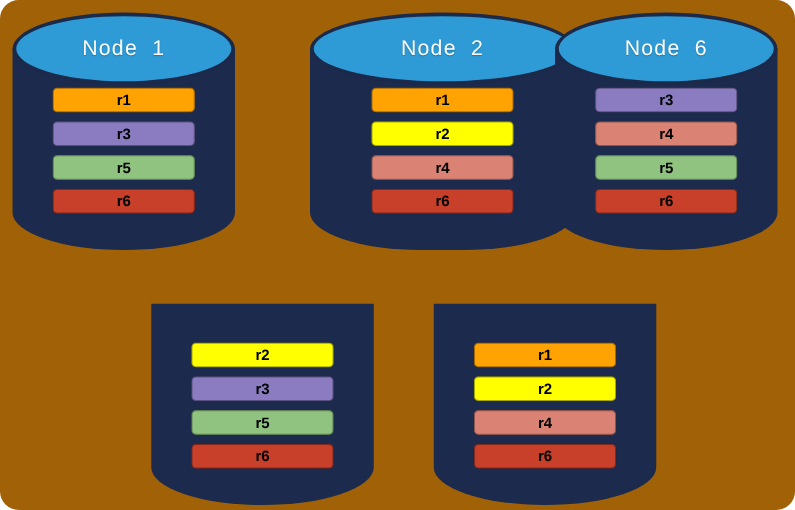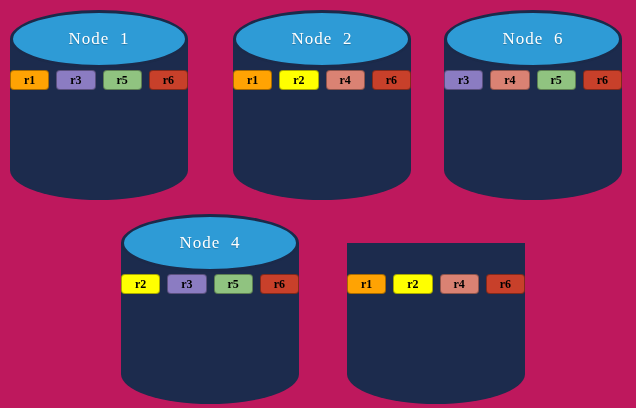--- a/index.html
+++ b/index.html
@@ -1,21 +1,22 @@
 <!DOCTYPE html>
 <html><head>
 <meta charset="utf-8">
 <style>
   html,body{margin:0;padding:0;background:#ffffff;}
   #canvas{
     position:relative;
     width:636px;height:408px;
-    background:#be185d;
-    font-family:Liberation Serif, serif;
+    background:#a16207;
+    font-family:Liberation Sans, sans-serif;
     overflow:hidden;
+    border-radius:15px;
   }
   .node{
     position:absolute;
     width:178px;height:190px;
   }
   .cyl-body{
     position:absolute;
     left:0;right:0;top:29px;bottom:0;
     background:#1c2b4d;
     border-radius:0 0 89px 89px / 0 0 30px 30px;
@@ -33,21 +34,21 @@
   .node-title{
     color:#ffffff;
     font-size:17px;
     letter-spacing:1px;
     white-space:pre;
     text-shadow:0 1px 1px rgba(0,0,0,0.25);
   }
   .bars{
     position:absolute;
     left:0;right:0;top:60px;
-    display:flex;flex-direction:row;align-items:center;
+    display:flex;flex-direction:column;align-items:center;
     gap:7px;
   }
   .bar{
     width:114px;height:20px;
     border-radius:4px;
     border:1px solid rgba(0,0,0,0.35);
     box-sizing:border-box;
     display:flex;align-items:center;justify-content:center;
   }
   .bar-label{
@@ -74,21 +75,21 @@
           <span class="bar-label">r3</span>
         </div>
         <div class="bar" style="background: rgb(144, 195, 128);">
           <span class="bar-label">r5</span>
         </div>
         <div class="bar" style="background: rgb(200, 64, 42);">
           <span class="bar-label">r6</span>
         </div>
       </div>
     </div>
-    <div class="node" style="left: 233px; top: 10px;">
+    <div class="node" style="left: 248px; top: 10px; padding-left: 34px;">
       <div class="cyl-body"></div>
       <div class="cyl-top">
         <span class="node-title">Node  2</span>
       </div>
       <div class="bars">
         <div class="bar" style="background: rgb(255, 163, 3);">
           <span class="bar-label">r1</span>
         </div>
         <div class="bar" style="background: rgb(255, 255, 0);">
           <span class="bar-label">r2</span>
@@ -116,23 +117,20 @@
         <div class="bar" style="background: rgb(144, 195, 128);">
           <span class="bar-label">r5</span>
         </div>
         <div class="bar" style="background: rgb(200, 64, 42);">
           <span class="bar-label">r6</span>
         </div>
       </div>
     </div>
     <div class="node" style="left: 121px; top: 214px;">
       <div class="cyl-body"></div>
-      <div class="cyl-top">
-        <span class="node-title">Node  4</span>
-      </div>
       <div class="bars">
         <div class="bar" style="background: rgb(255, 255, 0);">
           <span class="bar-label">r2</span>
         </div>
         <div class="bar" style="background: rgb(139, 124, 194);">
           <span class="bar-label">r3</span>
         </div>
         <div class="bar" style="background: rgb(144, 195, 128);">
           <span class="bar-label">r5</span>
         </div>

